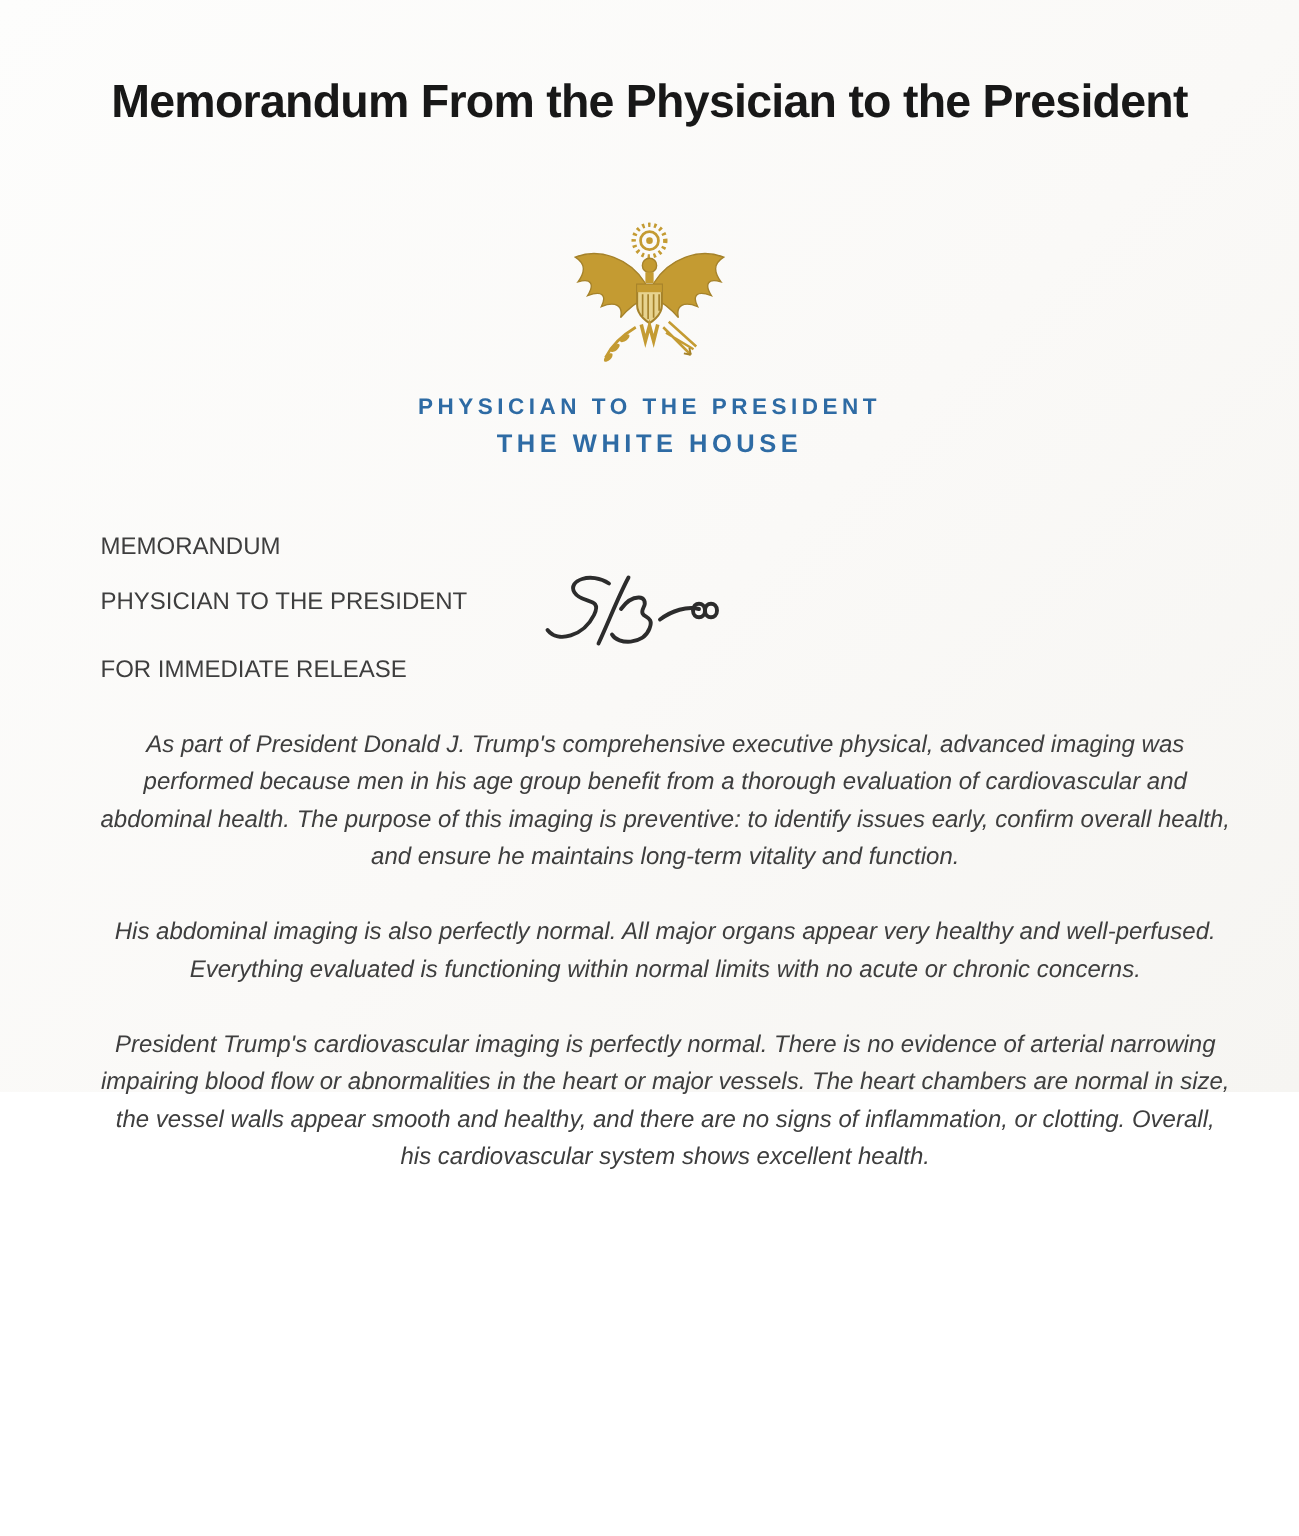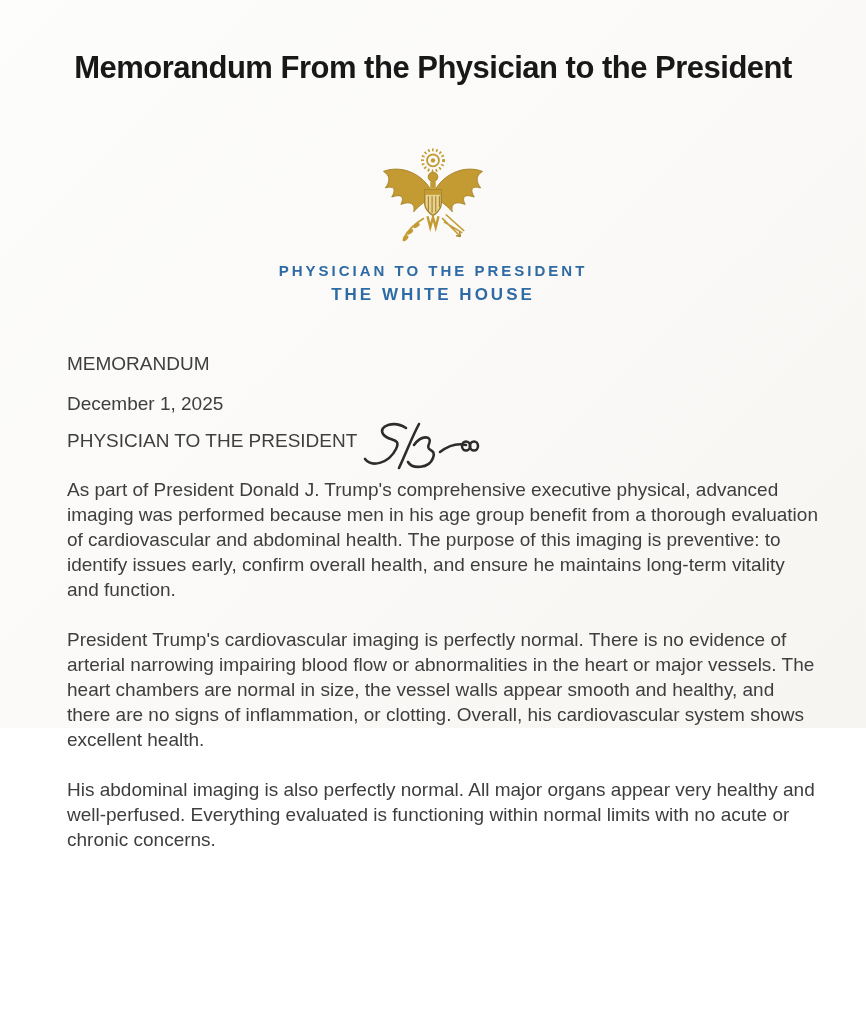--- a/index.html
+++ b/index.html
@@ -42,34 +42,34 @@
   .lh-line2{
     margin-top:6px;
     font-size:17px;
     font-weight:bold;
     letter-spacing:3px;
     color:#2e6ba4;
   }
   .letter{
     margin:46px 46px 0 67px;
     color:#3e3e3e;
-    font-size:19px;
+    font-size:16px;
   }
   .line{margin:0 0 15px 0; line-height:25px;}
   .from-block{position:relative; margin:0 0 21px 0;}
   .from-block .fl{margin:0; line-height:20.5px;}
   .sig{
     position:absolute;
     left:295px;
     top:-12px;
     width:130px;height:56px;
   }
   .subject{margin:25px 0 12px 0; line-height:25px;}
   .release{margin:0 0 11px 0; line-height:25px;}
-  .para{margin:25px 0 0 0; line-height:25px; text-align:left;}
+  .para{margin:25px 0 0 0; line-height:25px; text-align:center;font-style:italic;}
 </style>
 </head>
 <body>
 
 <div class="page">
 
   <h1 class="headline">Memorandum From the Physician to the President</h1>
 
   <div class="letterhead">
     <span class="seal">
@@ -100,37 +100,37 @@
         <path d="M70,78 L90,98 M72,82 L92,94 M74,74 L94,92" fill="none" stroke="#c49b32" stroke-width="1.8"></path>
         <path d="M90,98 L85,97 M90,98 L89,93" stroke="#a5822a" stroke-width="1.4"></path>
       </svg>
     </span>
     <div class="lh-line1">PHYSICIAN TO THE PRESIDENT</div>
     <div class="lh-line2">THE WHITE HOUSE</div>
   </div>
 
   <div class="letter">
     <p class="line">MEMORANDUM</p>
-    <p class="line">December 1, 2025</p>
 
     <div class="from-block">
       <p class="fl">PHYSICIAN TO THE PRESIDENT</p>
       <span class="sig">
         <svg viewBox="0 0 130 56" width="130" height="56" xmlns="http://www.w3.org/2000/svg">
           <g fill="none" stroke="#2c2c2c" stroke-width="2.6" stroke-linecap="round">
             <path d="M44,9 C32,1 16,7 21,15 C26,23 40,18 34,30 C27,44 10,49 3,40"></path>
             <path d="M57,5 C50,18 44,34 37,49"></path>
             <path d="M52,26 C60,15 71,17 67,25 C63,33 75,29 71,39 C67,50 50,50 46,43"></path>
             <path d="M78,33 C86,27 96,24 104,26"></path>
             <path d="M100,27 C100,21 108,21 108,27 C108,33 100,33 100,27 Z"></path>
             <path d="M108,27 C108,21 116,21 116,27 C116,33 108,33 108,27 Z"></path>
           </g>
         </svg>
       </span>
     </div>
 
+    <p class="release">FOR IMMEDIATE RELEASE</p>
 
     <p class="para">As part of President Donald J. Trump's comprehensive executive physical, advanced imaging was performed because men in his age group benefit from a thorough evaluation of cardiovascular and abdominal health. The purpose of this imaging is preventive: to identify issues early, confirm overall health, and ensure he maintains long-term vitality and function.</p>
+    <p class="para">His abdominal imaging is also perfectly normal. All major organs appear very healthy and well-perfused. Everything evaluated is functioning within normal limits with no acute or chronic concerns.</p>
     <p class="para">President Trump's cardiovascular imaging is perfectly normal. There is no evidence of arterial narrowing impairing blood flow or abnormalities in the heart or major vessels. The heart chambers are normal in size, the vessel walls appear smooth and healthy, and there are no signs of inflammation, or clotting. Overall, his cardiovascular system shows excellent health.</p>
-    <p class="para">His abdominal imaging is also perfectly normal. All major organs appear very healthy and well-perfused. Everything evaluated is functioning within normal limits with no acute or chronic concerns.</p>
   </div>
 
 </div>
 
 </body></html>

